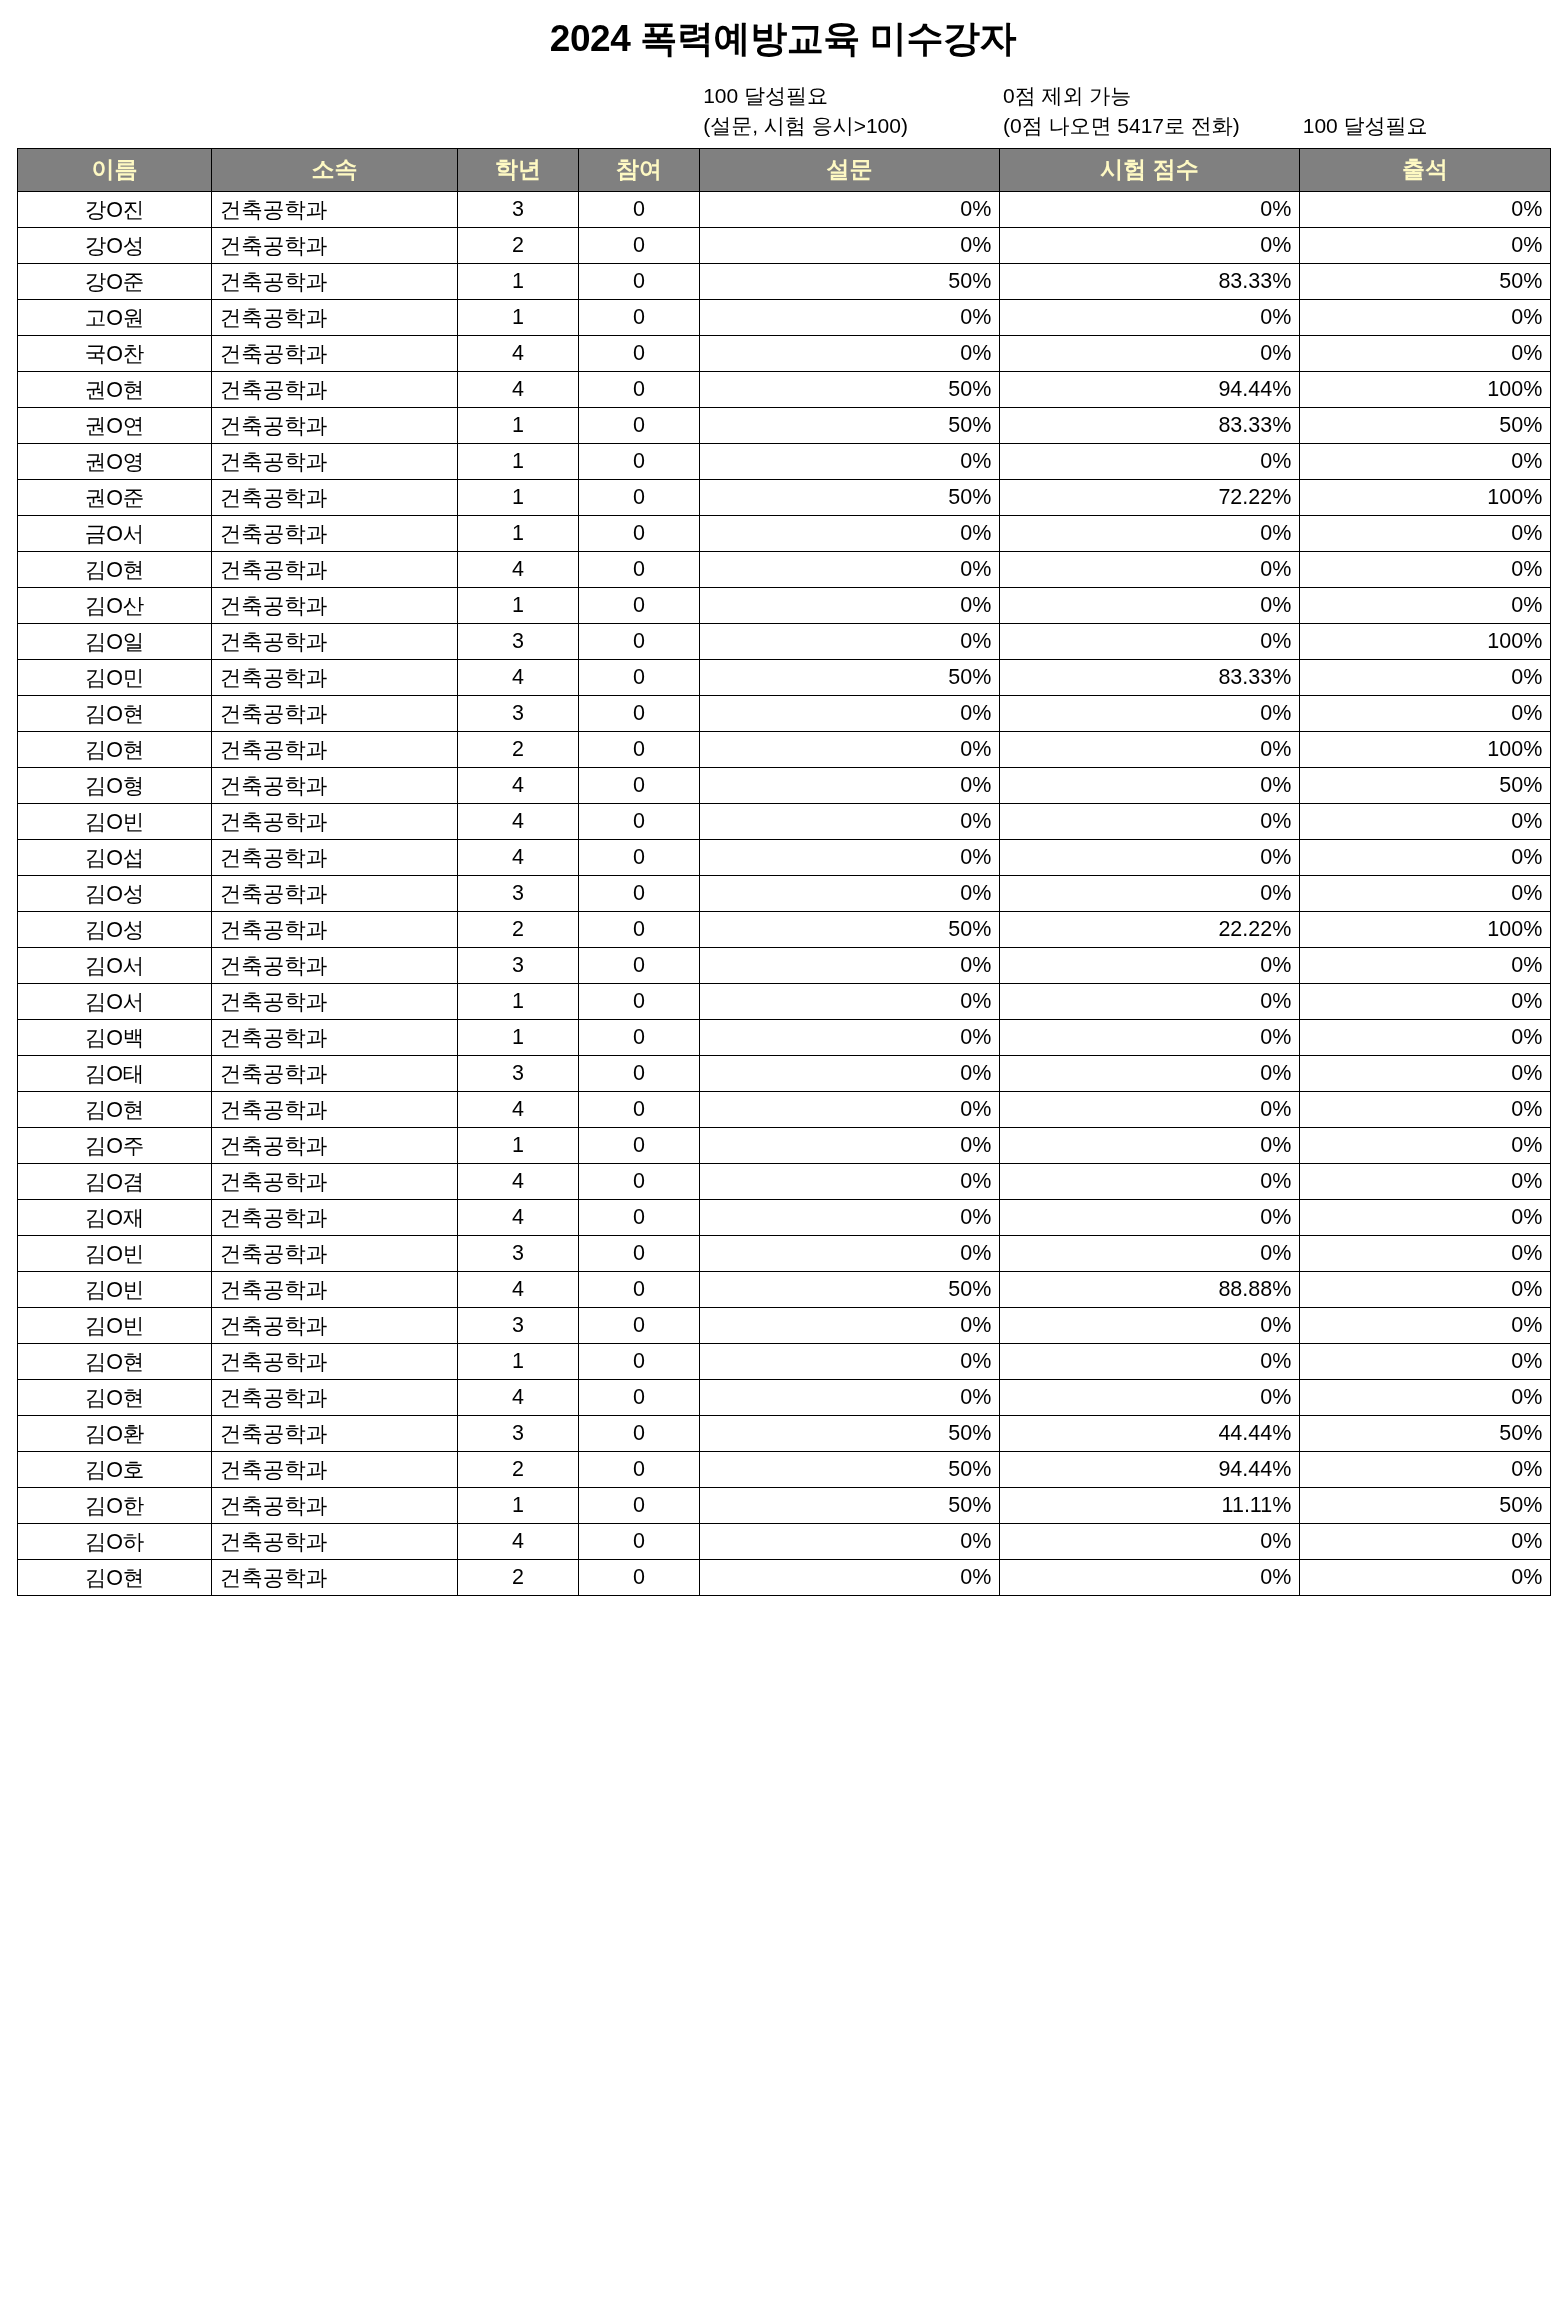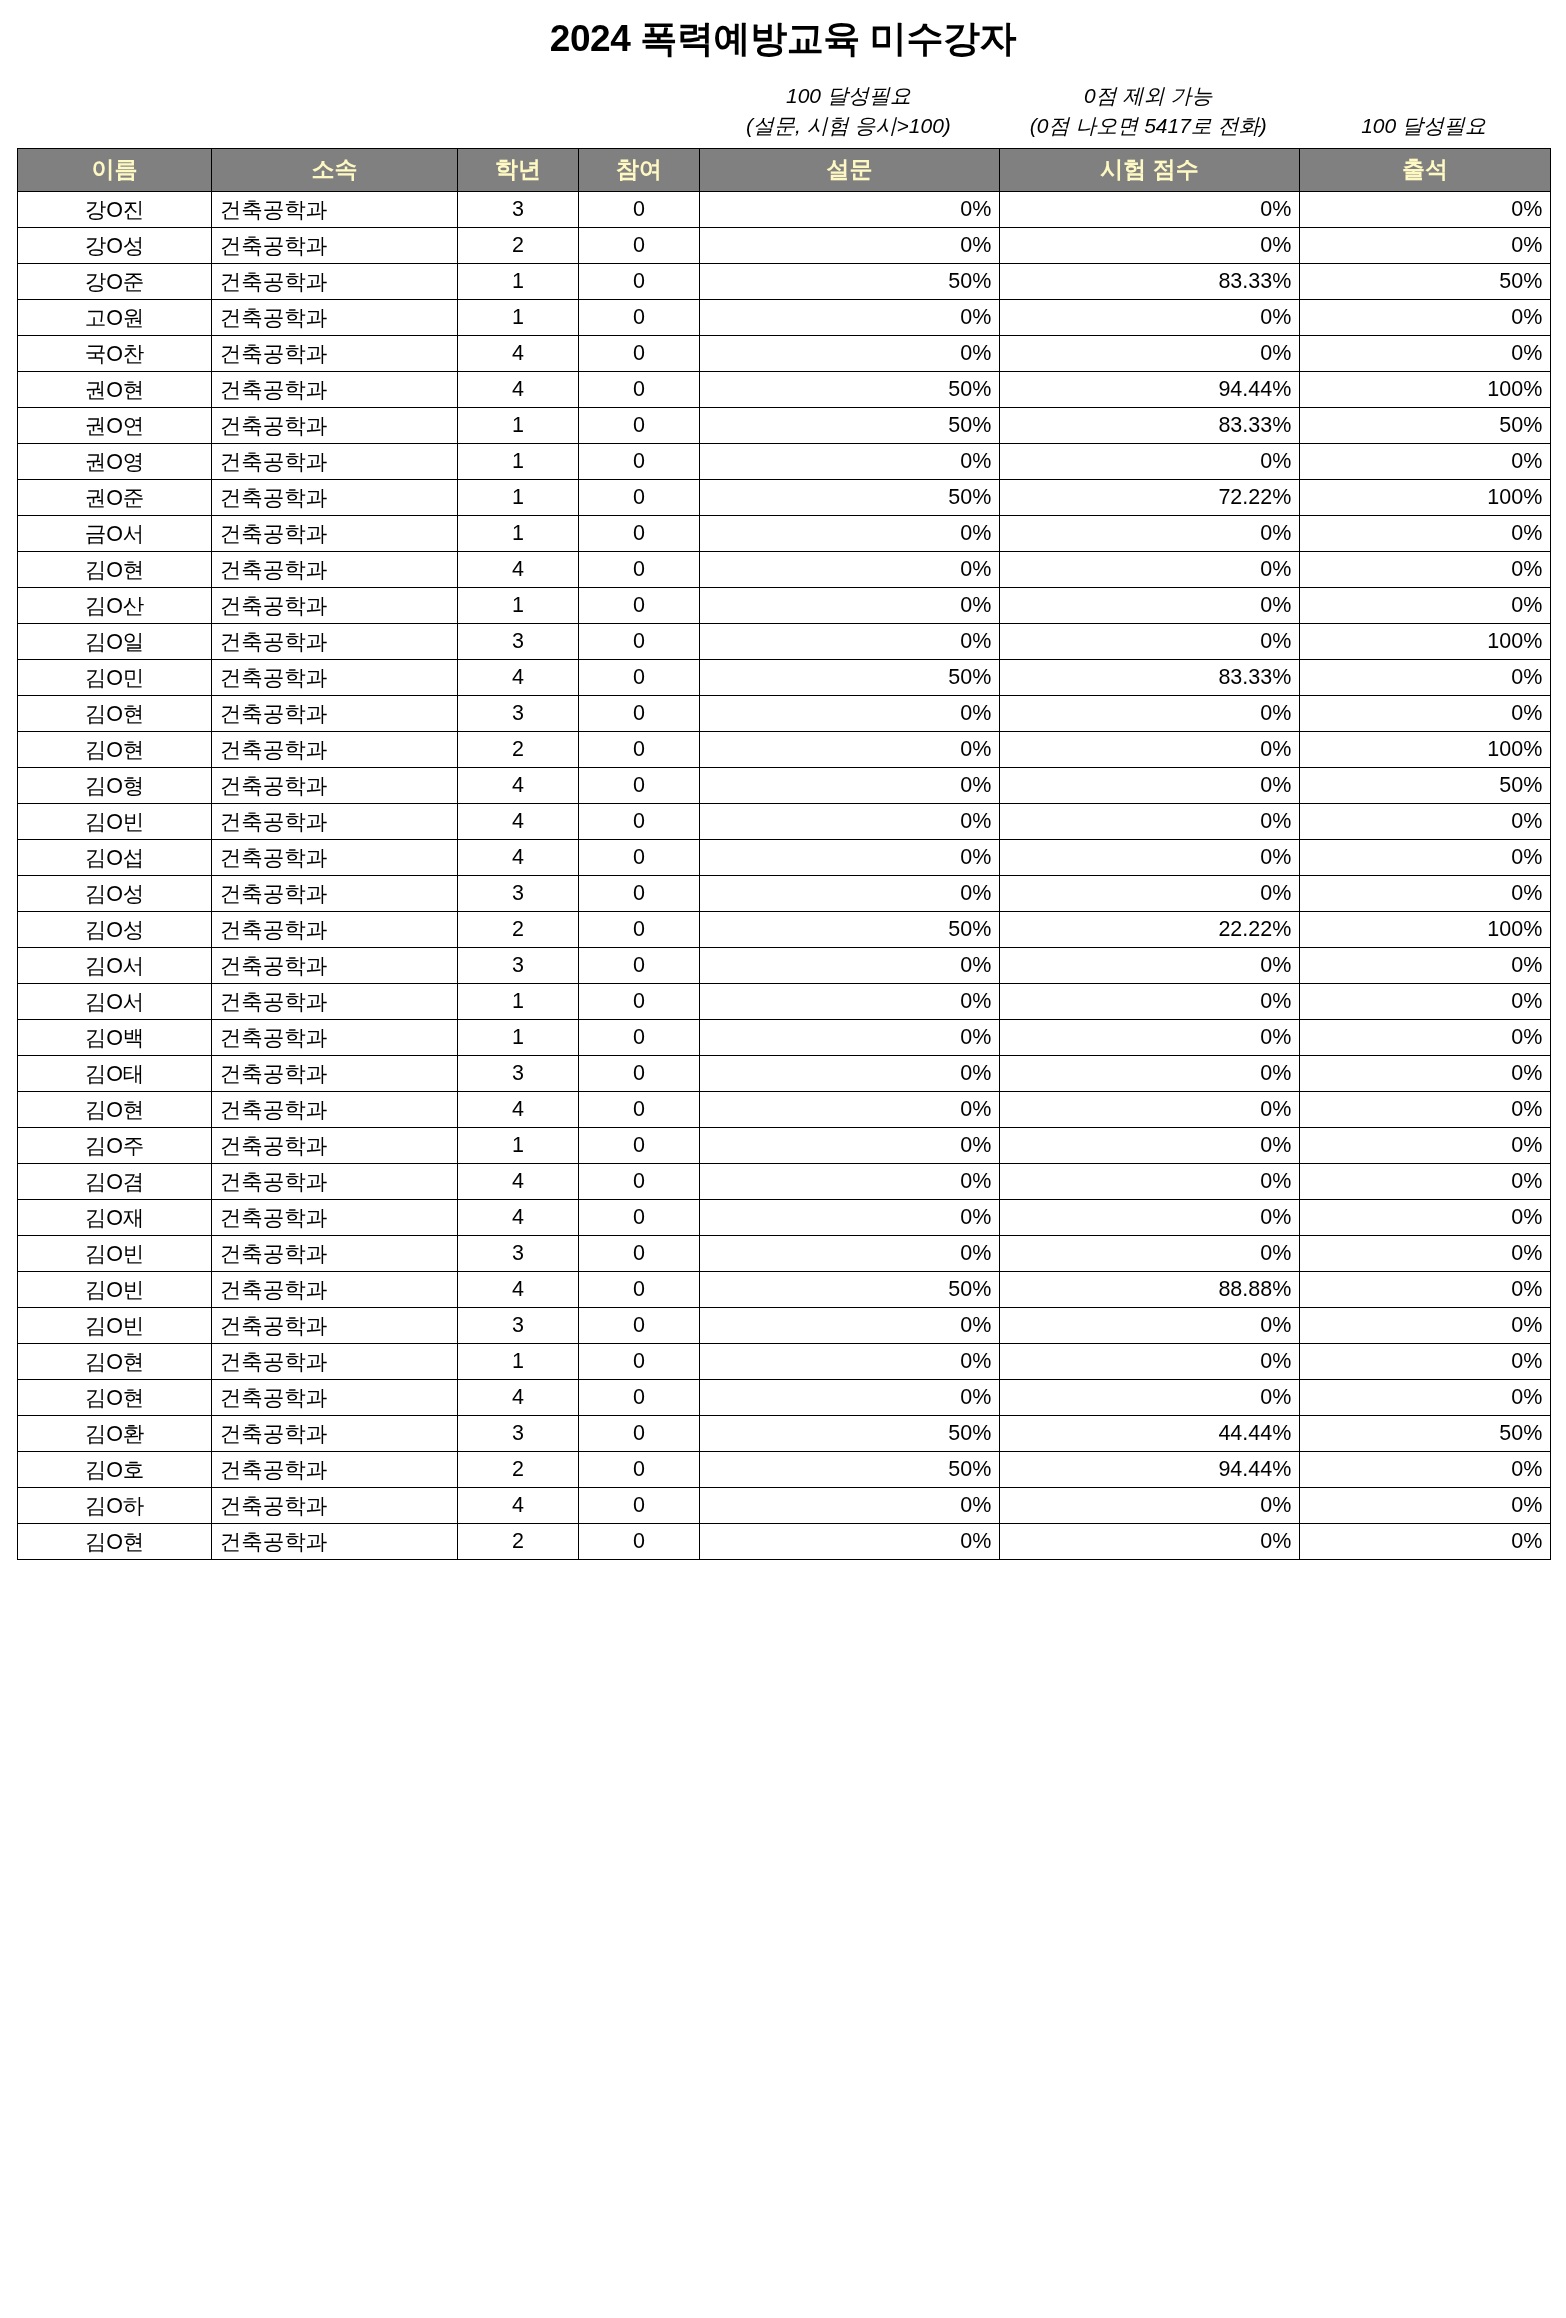--- a/index.html
+++ b/index.html
@@ -36,23 +36,21 @@
   .c-name   { width: 194px; }
   .c-dept   { width: 246px; }
   .c-grade  { width: 121px; }
   .c-part   { width: 121px; }
   .c-survey { width: 300px; }
   .c-score  { width: 300px; }
   .c-attend { width: 251px; }
 
   .note-cell {
     box-sizing: border-box;
-    text-align: center;
     padding: 0 4.6px;
-    font-style: italic;
   }
   .note-cell.empty { visibility: hidden; }
 
   table.grid {
     border-collapse: collapse;
     table-layout: fixed;
     width: 1532px;
   }
   table.grid th, table.grid td {
     border: 0.8px solid #000000;
@@ -431,20 +429,29 @@
         <tr>
           <td class="t-center">김O호</td>
           <td class="t-left">건축공학과</td>
           <td class="t-center">2</td>
           <td class="t-center">0</td>
           <td class="t-right">50%</td>
           <td class="t-right">94.44%</td>
           <td class="t-right">0%</td>
         </tr>
         <tr>
+          <td class="t-center">김O한</td>
+          <td class="t-left">건축공학과</td>
+          <td class="t-center">1</td>
+          <td class="t-center">0</td>
+          <td class="t-right">50%</td>
+          <td class="t-right">11.11%</td>
+          <td class="t-right">50%</td>
+        </tr>
+        <tr>
           <td class="t-center">김O하</td>
           <td class="t-left">건축공학과</td>
           <td class="t-center">4</td>
           <td class="t-center">0</td>
           <td class="t-right">0%</td>
           <td class="t-right">0%</td>
           <td class="t-right">0%</td>
         </tr>
         <tr>
           <td class="t-center">김O현</td>

